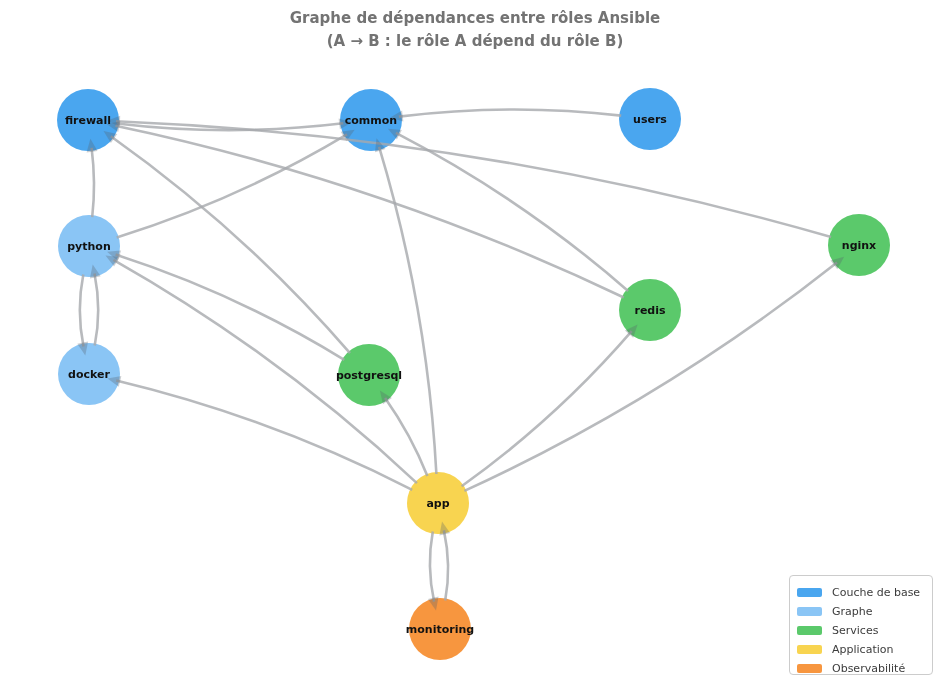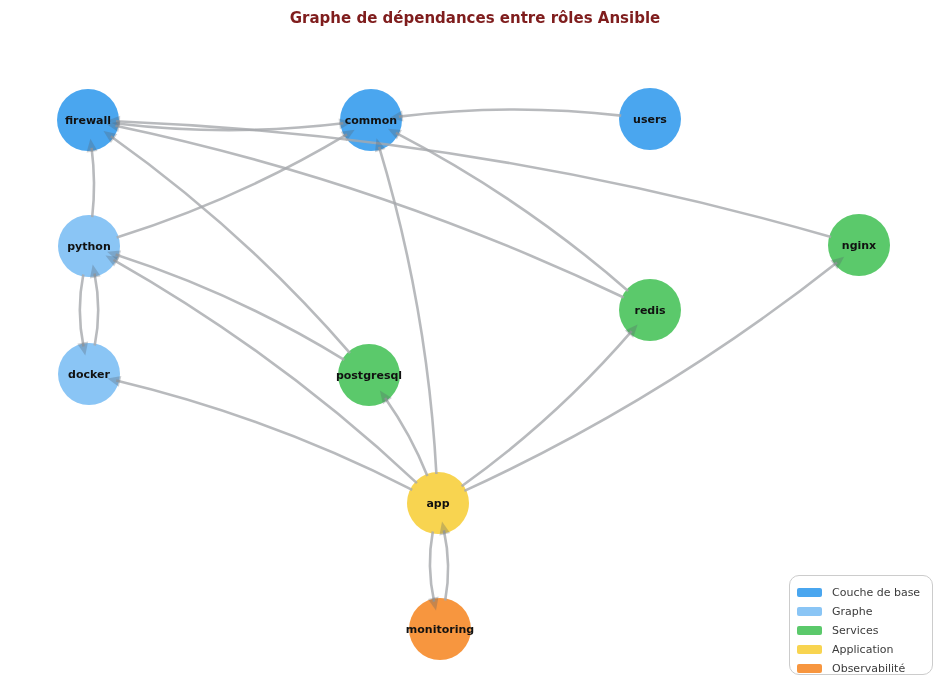--- a/index.html
+++ b/index.html
@@ -6,52 +6,53 @@
   #figure{
     position:relative;
     width:950px;height:692px;
     background:#ffffff;
     font-family:"DejaVu Sans",sans-serif;
     overflow:hidden;
   }
   #title{
     position:absolute;top:7px;left:0;width:950px;
     text-align:center;
-    color:#7f1d1d;
+    color:#737373;
     font-size:15px;font-weight:bold;line-height:23px;
   }
   #graph-svg{position:absolute;top:0;left:0;}
   .node-label{
     font-size:11px;font-weight:bold;fill:#111111;
     text-anchor:middle;dominant-baseline:middle;
   }
   #legend{
     position:absolute;left:789px;top:575px;width:144px;height:100px;
     box-sizing:border-box;
-    background:#ffffff;border:1px solid #cccccc;border-radius:10px;
+    background:#ffffff;border:1px solid #cccccc;border-radius:4px;
     padding:7px 8px 0 7px;
   }
   .legend-row{
     display:flex;align-items:center;height:19px;
   }
   .legend-swatch{
     display:inline-block;width:25px;height:9px;border-radius:2px;
     margin-right:10px;flex:0 0 auto;
   }
   .legend-label{
     font-size:11px;color:#3c3c3c;white-space:nowrap;
   }
 </style>
 </head>
 <body>
 
 <div id="figure">
 
   <div id="title">
     <div>Graphe de dépendances entre rôles Ansible</div>
+    <div>(A → B : le rôle A dépend du rôle B)</div>
   </div>
 
   <svg id="graph-svg" width="950" height="692" viewBox="0 0 950 692">
       <circle cx="88" cy="120" r="31" fill="#4aa6ef"></circle>
       <circle cx="371" cy="120" r="31" fill="#4aa6ef"></circle>
       <circle cx="650" cy="119" r="31" fill="#4aa6ef"></circle>
       <circle cx="89" cy="246" r="31" fill="#8ac5f5"></circle>
       <circle cx="859" cy="245" r="31" fill="#5bc96b"></circle>
       <circle cx="650" cy="310" r="31" fill="#5bc96b"></circle>
       <circle cx="89" cy="374" r="31" fill="#8ac5f5"></circle>

